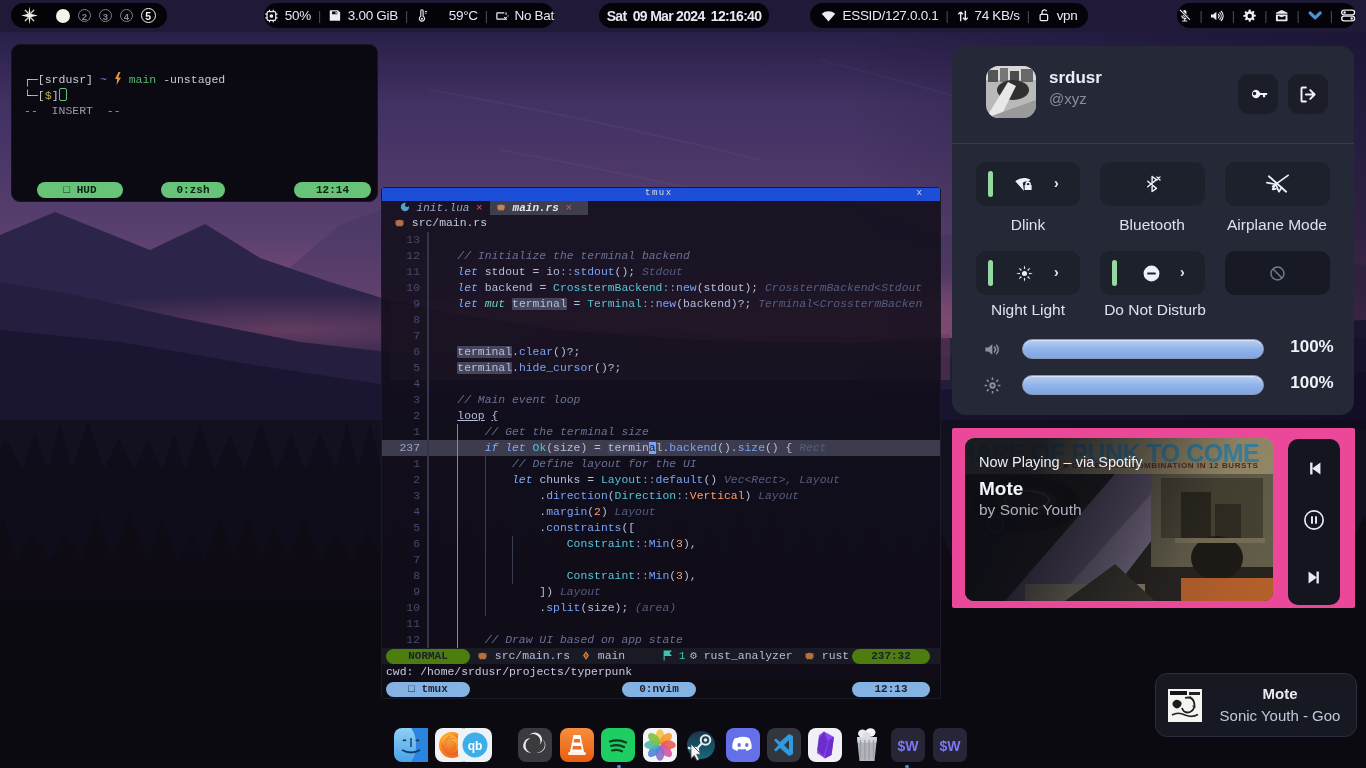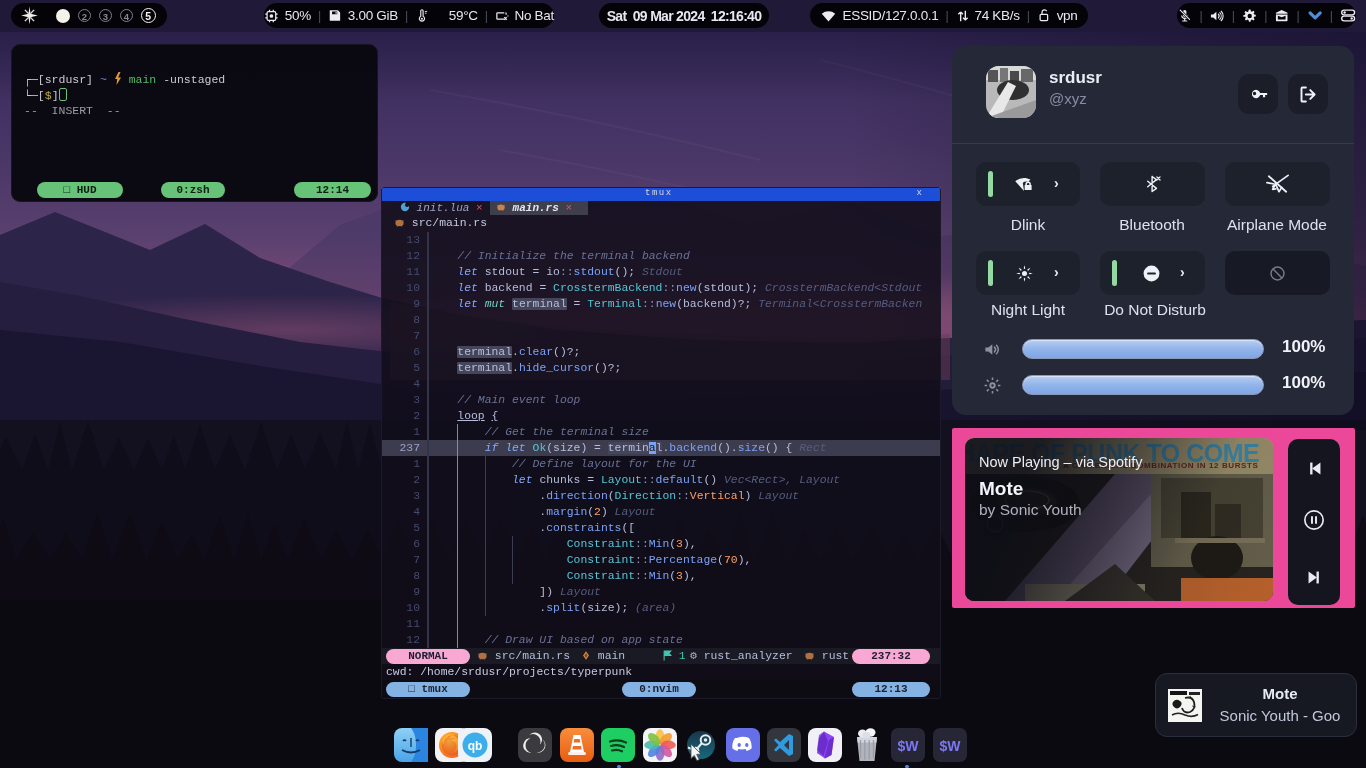--- a/index.html
+++ b/index.html
@@ -26,36 +26,36 @@
 .ty{color:#53c5d4}
 .fn{color:#7aa2f7}
 .num{color:#ff9e64}
 .pn{color:#8f97bb}
 .hint{color:#565d80;font-style:italic}
 .hl{background:#44455a;border-radius:1px}
 #cur{background:#7aa2f7;color:#16161e}
 
 .tab{position:absolute;top:0;height:14px;font-family:"Liberation Mono",monospace;font-size:11px;line-height:14px;padding-left:6px}
 #lualine{position:absolute;left:0;top:460px;width:558px;height:16px;background:#191a23}
-.lpill{position:absolute;top:0.5px;height:15px;border-radius:8px;background:#f9a8d4;color:#1c2030;font-family:"Liberation Mono",monospace;font-size:11px;font-weight:bold;text-align:center;line-height:15px}
+.lpill{position:absolute;top:0.5px;height:15px;border-radius:8px;background:#4d7c0f;color:#1c2030;font-family:"Liberation Mono",monospace;font-size:11px;font-weight:bold;text-align:center;line-height:15px}
 .lseg{position:absolute;top:0;height:16px;line-height:16px;font-family:"Liberation Mono",monospace;font-size:11.4px;color:#b6bdda}
 #cwdrow{position:absolute;left:4px;top:476px;width:554px;height:16px;background:transparent;color:#c5cade;font-family:"Liberation Mono",monospace;font-size:11.4px;line-height:16px}
 #tmuxbar{position:absolute;left:0;top:492px;width:558px;height:18px;background:#0c0c12}
 .tpill{position:absolute;top:1.5px;height:15px;border-radius:8px;background:#84b2e2;color:#1c2030;font-family:"Liberation Mono",monospace;font-size:11px;font-weight:bold;text-align:center;line-height:15px}
 #win{box-shadow:0 0 0 1px #1c1a28}
 
 #cc{position:absolute;left:952px;top:46px;width:402px;height:369px;background:#252837;border-radius:14px}
 .tbtn{position:absolute;height:44px;background:#1d212c;border-radius:10px}
 .tlabel{position:absolute;width:104px;text-align:center;color:#dde1ee;font-size:15.5px}
 .gbar{position:absolute;left:12px;top:9px;width:5px;height:26px;background:#95d8a2;border-radius:3px}
 .chev{position:absolute;top:13px;color:#e8eaf2;font-size:14px;font-weight:bold}
 
 .hbtn{position:absolute;top:28px;width:40px;height:40px;background:#1b1e29;border-radius:11px;display:flex;align-items:center;justify-content:center}
 .slider{position:absolute;left:70px;width:242px;height:20px;border-radius:10px;background:linear-gradient(180deg,#b7cdf1,#8fb2e9 55%,#7ea6e4);border:1px solid #8d99b8;box-shadow:inset 0 1px 1px rgba(255,255,255,.5)}
-.pct{position:absolute;left:330px;width:60px;font-size:17px;font-weight:bold;color:#f0f2f8}
+.pct{position:absolute;left:330px;width:60px;text-align:center;font-size:17px;font-weight:bold;color:#f0f2f8}
 #art{position:absolute;left:13px;top:10px;width:308px;height:163px;border-radius:9px;overflow:hidden;background:#b5a87a}
 #pctrl{position:absolute;left:336px;top:11px;width:52px;height:166px;background:#14151e;border-radius:10px}
 
 #player{position:absolute;left:952px;top:428px;width:403px;height:180px;background:#ec4899;border-radius:2px}
 
 #notif{position:absolute;left:1155px;top:673px;width:202px;height:64px;background:#171922;border:1px solid #2b2e3c;border-radius:12px}
 
 .dicon{position:absolute;top:728px;width:34px;height:34px;border-radius:8px}
 </style></head>
 <body>
@@ -256,21 +256,20 @@
  <div class="crow" style="top:271px;left:48px">            <span class="kw">let</span> chunks = <span class="ty">Layout</span><span class="pn">::</span><span class="fn">default</span>()<span class="hint"> Vec&lt;Rect&gt;, Layout</span></div>
  <div class="lnum" style="top:287px;">3</div>
  <div class="crow" style="top:287px;left:48px">                .<span class="fn">direction</span>(<span class="ty">Direction</span><span class="pn">::</span><span class="num">Vertical</span>)<span class="hint"> Layout</span></div>
  <div class="lnum" style="top:303px;">4</div>
  <div class="crow" style="top:303px;left:48px">                .<span class="fn">margin</span>(<span class="num">2</span>)<span class="hint"> Layout</span></div>
  <div class="lnum" style="top:319px;">5</div>
  <div class="crow" style="top:319px;left:48px">                .<span class="fn">constraints</span>([</div>
  <div class="lnum" style="top:335px;">6</div>
  <div class="crow" style="top:335px;left:48px">                    <span class="ty">Constraint</span><span class="pn">::</span><span class="fn">Min</span>(<span class="num">3</span>),</div>
  <div class="lnum" style="top:351px;">7</div>
- <div class="crow" style="top:351px;left:48px">                    <span class="ty">Constraint</span><span class="pn">::</span><span class="fn">Percentage</span>(<span class="num">70</span>),</div>
  <div class="lnum" style="top:367px;">8</div>
  <div class="crow" style="top:367px;left:48px">                    <span class="ty">Constraint</span><span class="pn">::</span><span class="fn">Min</span>(<span class="num">3</span>),</div>
  <div class="lnum" style="top:383px;">9</div>
  <div class="crow" style="top:383px;left:48px">                ])<span class="hint"> Layout</span></div>
  <div class="lnum" style="top:399px;">10</div>
  <div class="crow" style="top:399px;left:48px">                .<span class="fn">split</span>(size);<span class="hint"> (area)</span></div>
  <div class="lnum" style="top:415px;">11</div>
  <div class="lnum" style="top:431px;">12</div>
  <div class="crow" style="top:431px;left:48px">        <span class="cm">// Draw UI based on app state</span></div>
 </div>

